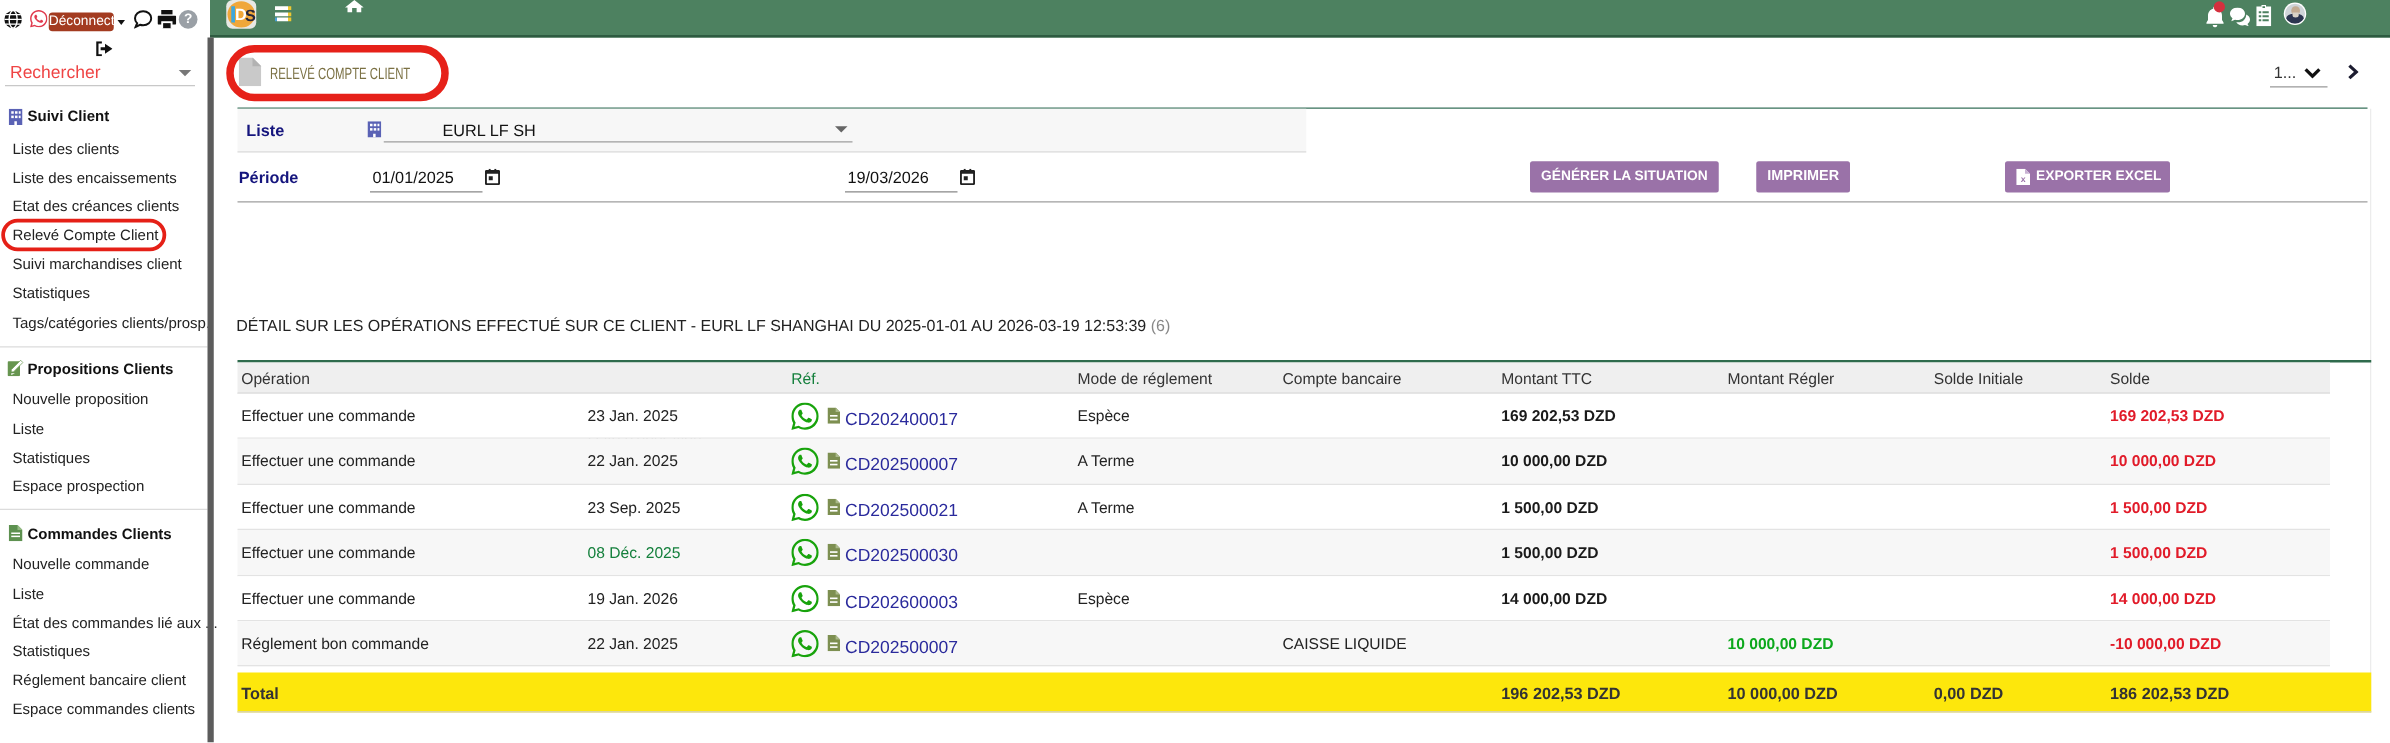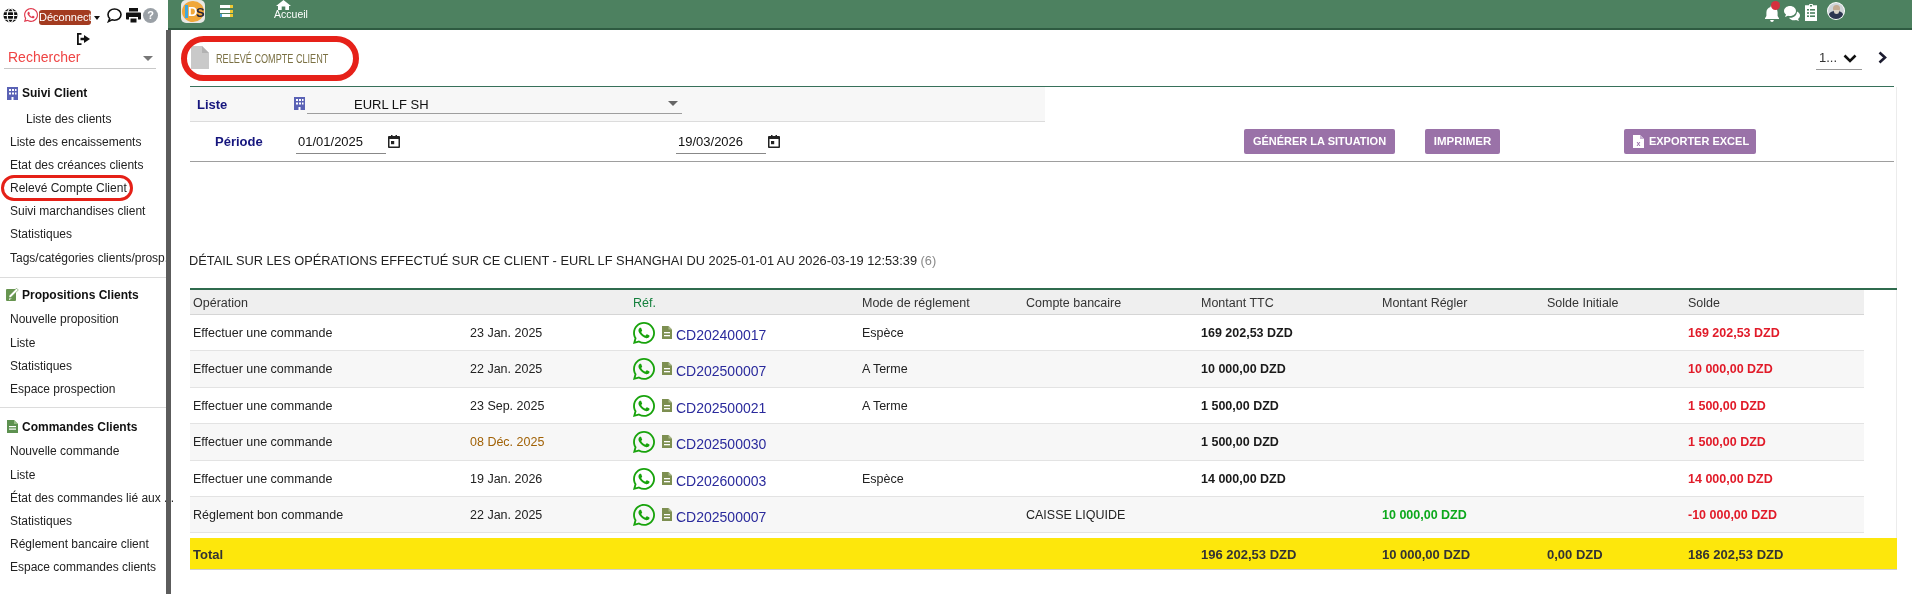--- a/index.html
+++ b/index.html
@@ -8,21 +8,21 @@
   .abs { position:absolute; }
   
   #greenbar { left:168px; top:0; width:1744px; height:30px; background:#4d8160; border-bottom:2px solid #2e5b41; }
   
   .navitem { left:10px; height:18px; font-size:12px; color:#222; white-space:nowrap; line-height:18px; }
   .navhead { font-weight:bold; color:#111; }
   
   #sb { left:166px; top:30px; width:5px; height:564px; background:#5c5c5c; }
   
   .pbtn { background:#9a72a8; color:#fff; font-weight:bold; font-size:11px;
-          height:25px; line-height:25px; text-align:center; border-radius:2px; top:129px;margin-left:20px; }
+          height:25px; line-height:25px; text-align:center; border-radius:2px; top:129px; }
   
   .hcell, .dcell { position:absolute; white-space:nowrap; }
   .row { position:absolute; left:190px; width:1674px; height:36px; border-bottom:1px solid #e3e3e3; }
 </style>
 </head>
 <body>
 
 <div class="abs" id="greenbar"></div>
 
 <div class="abs" style="left:181px;top:0;width:24px;height:23px;background:#e8e8e4;border-radius:5px;"></div>
@@ -31,21 +31,21 @@
 <div class="abs" style="left:188px;top:4px;font-size:13px;font-weight:bold;color:#fff;">D</div>
 <div class="abs" style="left:196px;top:5px;font-size:13px;font-weight:bold;color:#26263c;">S</div>
 
 <div class="abs" style="left:220px;top:5px;width:13px;height:3px;background:linear-gradient(to right,#fff 78%,#eec832 78%);"></div>
 <div class="abs" style="left:220px;top:9.5px;width:13px;height:3px;background:linear-gradient(to right,#fff 78%,#eec832 78%);"></div>
 <div class="abs" style="left:220px;top:14px;width:13px;height:3px;background:linear-gradient(to right,#4aa3d8 14%,#fff 14%,#fff 78%,#eec832 78%);"></div>
 
 <svg class="abs" style="left:276px;top:0;" width="15" height="10" viewBox="0 0 15 10">
     <path d="M7.5 0 L15 6 L13 6 L13 10 L9.3 10 L9.3 6.4 L5.7 6.4 L5.7 10 L2 10 L2 6 L0 6 Z" fill="#fff"></path>
   </svg>
-<div class="abs" style="left:268px;top:8px;width:46px;text-align:center;font-size:10.5px;color:#fff;">Accueil</div>
+<div class="abs" style="left:268px;top:32px;width:46px;text-align:center;font-size:10.5px;color:#fff;">Accueil</div>
 
 <svg class="abs" style="left:1765px;top:5px;" width="14" height="17" viewBox="0 0 14 17">
     <path d="M7 0 C7.8 0 8.4 .6 8.4 1.4 L8.4 2 C11 2.6 12.6 4.8 12.6 7.5 L12.6 11 L14 13.2 L14 14 L0 14 L0 13.2 L1.4 11 L1.4 7.5 C1.4 4.8 3 2.6 5.6 2 L5.6 1.4 C5.6 .6 6.2 0 7 0 Z" fill="#fff"></path>
     <path d="M5.2 15 L8.8 15 C8.8 16.1 8 17 7 17 C6 17 5.2 16.1 5.2 15 Z" fill="#fff"></path>
   </svg>
 <div class="abs" style="left:1771px;top:1px;width:9px;height:9px;background:#d5303e;border-radius:50%;"></div>
 <svg class="abs" style="left:1784px;top:6px;" width="16" height="15" viewBox="0 0 16 15">
     <path d="M6 0 C9.3 0 12 2.2 12 5 C12 7.8 9.3 10 6 10 C5.3 10 4.6 9.9 4 9.7 L1 11 L2 8.6 C.8 7.7 0 6.4 0 5 C0 2.2 2.7 0 6 0 Z" fill="#fff"></path>
     <path d="M13 5.5 C14.8 6.3 16 7.8 16 9.5 C16 10.9 15.2 12.2 14 13.1 L15 15 L12 14 C11.4 14.2 10.7 14.3 10 14.3 C7.8 14.3 5.9 13.2 5 11.7 C5.5 11.8 6 11.8 6.5 11.8 C10 11.8 12.9 9.3 13 5.5 Z" fill="#fff"></path>
   </svg>
@@ -102,21 +102,21 @@
         <g fill="#fff">
           <rect x="2" y="2" width="2" height="2"></rect>
           <rect x="5" y="2" width="2" height="2"></rect>
           <rect x="8" y="2" width="1.5" height="2"></rect>
           <rect x="2" y="5.5" width="2" height="2"></rect>
           <rect x="5" y="5.5" width="2" height="2"></rect>
           <rect x="8" y="5.5" width="1.5" height="2"></rect>
           <rect x="4.5" y="10" width="2" height="3"></rect>
         </g>
       </svg>Suivi Client</div>
-    <div class="abs navitem" style="left:26px;top:109.5px;">Liste des clients</div>
+    <div class="abs navitem" style="left:10px;top:109.5px;">Liste des clients</div>
     <div class="abs navitem" style="left:10px;top:132.5px;">Liste des encaissements</div>
     <div class="abs navitem" style="left:10px;top:155.5px;">Etat des créances clients</div>
     <div class="abs navitem" style="left:10px;top:179px;">Relevé Compte Client</div>
     <div class="abs navitem" style="left:10px;top:202px;">Suivi marchandises client</div>
     <div class="abs navitem" style="left:10px;top:225px;">Statistiques</div>
     <div class="abs navitem" style="left:10px;top:248.5px;">Tags/catégories clients/prosp.</div>
     <div class="abs navitem navhead" style="left:22px;top:286px;"><svg style="position:absolute;left:-16px;top:2px;" width="13" height="13" viewBox="0 0 13 13">
         <rect x="0" y="1" width="10" height="12" rx="1" fill="#679550"></rect>
         <path d="M3 9.5 L4.8 9.5 L12.3 2 L10.5 0.2 L3 7.7 Z" fill="#fff" stroke="#679550" stroke-width="0.6"></path>
         <path d="M3 10.5 L6 10.5 L3 12 Z" fill="#fff"></path>
@@ -176,21 +176,21 @@
       <rect x="2" y="5.5" width="2" height="2"></rect>
       <rect x="5" y="5.5" width="2" height="2"></rect>
       <rect x="8" y="5.5" width="1.5" height="2"></rect>
       <rect x="4.5" y="10" width="2" height="3"></rect>
     </g>
   </svg>
 <div class="abs" style="left:313px;top:97px;font-size:13px;color:#111;margin-left:41px;">EURL LF SH</div>
 <div class="abs" style="left:307px;top:113px;width:375px;height:1px;background:#9e9e9e;"></div>
 <div class="abs" style="left:668px;top:101px;width:0;height:0;border-left:5px solid transparent;border-right:5px solid transparent;border-top:5px solid #666;"></div>
 
-<div class="abs" style="left:204px;top:134px;font-size:13px;font-weight:bold;color:#15157d;padding-left:11px;">Période</div>
+<div class="abs" style="left:180px;top:134px;font-size:13px;font-weight:bold;color:#15157d;padding-left:11px;">Période</div>
 <div class="abs" style="left:298px;top:134px;font-size:13px;color:#111;">01/01/2025</div>
 <div class="abs" style="left:296px;top:153px;width:90px;height:1px;background:#888;"></div>
 <svg class="abs" style="left:388px;top:135px;" width="12" height="13" viewBox="0 0 12 13">
     <path d="M3 0 L3 1 L1 1 C.5 1 0 1.5 0 2 L0 12 C0 12.5 .5 13 1 13 L11 13 C11.5 13 12 12.5 12 12 L12 2 C12 1.5 11.5 1 11 1 L9 1 L9 0 L7.5 0 L7.5 1 L4.5 1 L4.5 0 Z M1.5 4 L10.5 4 L10.5 11.5 L1.5 11.5 Z" fill="#222"></path>
     <rect x="3" y="6" width="3.2" height="3.2" fill="#222"></rect>
   </svg>
 <div class="abs" style="left:678px;top:134px;font-size:13px;color:#111;">19/03/2026</div>
 <div class="abs" style="left:676px;top:153px;width:90px;height:1px;background:#888;"></div>
 <svg class="abs" style="left:768px;top:135px;" width="12" height="13" viewBox="0 0 12 13">
     <path d="M3 0 L3 1 L1 1 C.5 1 0 1.5 0 2 L0 12 C0 12.5 .5 13 1 13 L11 13 C11.5 13 12 12.5 12 12 L12 2 C12 1.5 11.5 1 11 1 L9 1 L9 0 L7.5 0 L7.5 1 L4.5 1 L4.5 0 Z M1.5 4 L10.5 4 L10.5 11.5 L1.5 11.5 Z" fill="#222"></path>
@@ -283,21 +283,21 @@
           <rect x="2" y="9" width="6" height="1.3"></rect>
         </g>
       </svg>
       <span style="position:absolute;left:43px;top:5px;font-size:14px;color:#2a2a9c;">CD202500021</span>
     </div>
     <div class="dcell" style="left:862px;top:398.8px;font-size:12.5px;color:#222;">A Terme</div>
     <div class="dcell" style="left:1201px;top:398.8px;font-size:12.5px;font-weight:bold;color:#1a1a1a;">1 500,00 DZD</div>
     <div class="dcell" style="left:1688px;top:398.8px;font-size:12.5px;font-weight:bold;color:#e11b29;">1 500,00 DZD</div>
     <div class="row" style="top:424.2px;background:#f7f7f7;height:36.4px;"></div>
     <div class="dcell" style="left:193px;top:435.2px;font-size:12.5px;color:#222;">Effectuer une commande</div>
-    <div class="dcell" style="left:470px;top:435.2px;font-size:12.5px;color:#a16207;">08 Déc. 2025</div>
+    <div class="dcell" style="left:470px;top:435.2px;font-size:12.5px;color:#15803d;">08 Déc. 2025</div>
     <div class="dcell" style="left:633px;top:431.2px;width:200px;height:24px;">
       <svg style="position:absolute;left:0;top:0" width="22" height="22" viewBox="0 0 448 448">
         <path fill="#18a30c" d="M380.9 65.1C339 23.1 283.2 0 223.9 0 101.5 0 1.9 99.6 1.9 222 1.9 261.1 12.1 299.3 31.5 333L0 448l117.7-30.9c32.4 17.7 68.9 27 106.1 27h.1c122.3 0 224.1-99.6 224.1-222 0-59.3-25.2-115-67.1-157zM223.9 406.5h-.1c-33.2 0-65.7-8.9-94-25.7l-6.7-4-69.8 18.3L72 326.8l-4.4-7c-18.5-29.4-28.2-63.3-28.2-98.2 0-101.7 82.8-184.5 184.6-184.5 49.3 0 95.6 19.2 130.4 54.1 34.8 34.9 56.2 81.2 56.1 130.5 0 101.8-84.9 184.8-186.6 184.8zm101.2-138.2c-5.5-2.8-32.8-16.2-37.9-18-5.1-1.9-8.8-2.8-12.5 2.8-3.7 5.6-14.3 18-17.6 21.8-3.2 3.7-6.5 4.2-12 1.4-32.6-16.3-54-29.1-75.5-66-5.7-9.8 5.7-9.1 16.3-30.3 1.8-3.7.9-6.9-.5-9.7-1.4-2.8-12.5-30.1-17.1-41.2-4.5-10.8-9.1-9.3-12.5-9.5-3.2-.2-6.9-.2-10.6-.2-3.7 0-9.7 1.4-14.8 6.9-5.1 5.6-19.4 19-19.4 46.3 0 27.3 19.9 53.7 22.6 57.4 2.8 3.7 39.1 59.7 94.8 83.8 35.2 15.2 49 16.5 66.6 13.9 10.7-1.6 32.8-13.4 37.4-26.4 4.6-13 4.6-24.1 3.2-26.4-1.3-2.5-5-3.9-10.5-6.6z"></path>
       </svg>
       <svg style="position:absolute;left:29px;top:4px;" width="10" height="13" viewBox="0 0 10 13">
         <path d="M0 0 L6.5 0 L10 3.5 L10 13 L0 13 Z" fill="#7d8f51"></path>
         <path d="M6.5 0 L6.5 3.5 L10 3.5 Z" fill="#aab98a"></path>
         <g fill="#fff">
           <rect x="2" y="6" width="6" height="1.3"></rect>
           <rect x="2" y="9" width="6" height="1.3"></rect>

